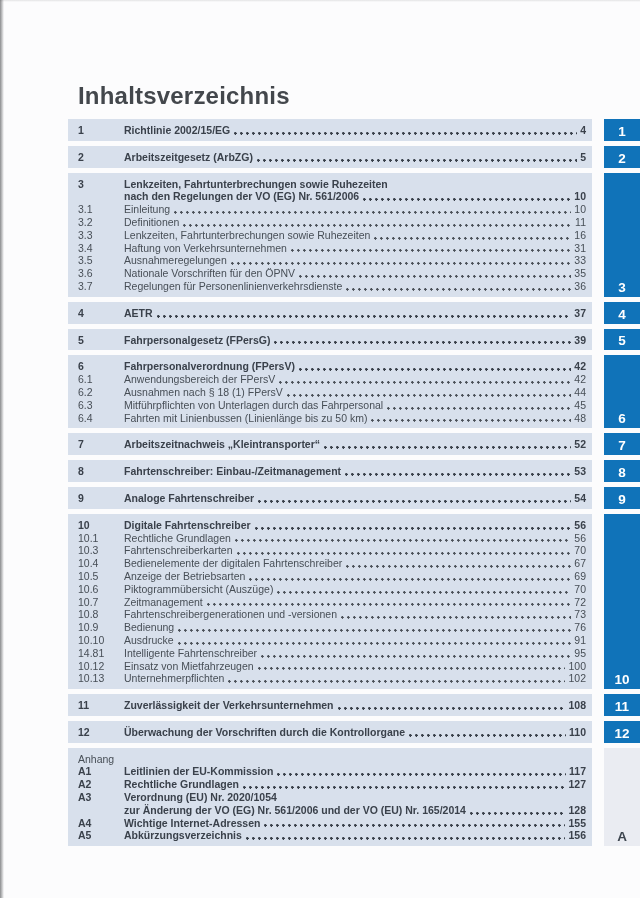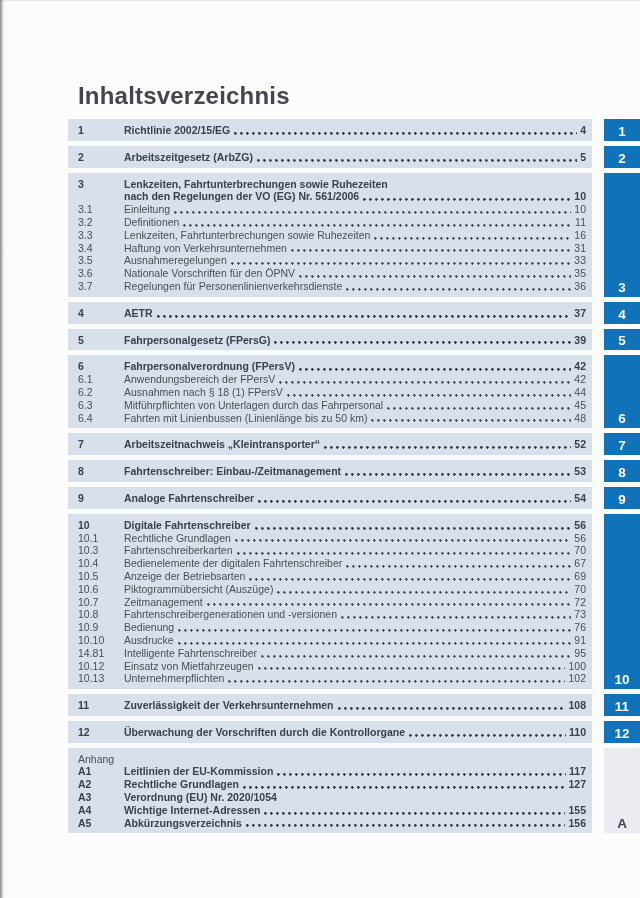--- a/index.html
+++ b/index.html
@@ -537,20 +537,25 @@
                 <span class="page-num">127</span>
               </div>
             </div>
           </div>
           <div class="row bold">
             <span class="num">A3</span>
             <div class="lines">
               <div class="line">
                 <span class="ltext">Verordnung (EU) Nr. 2020/1054</span>
               </div>
+              <div class="line">
+                <span class="ltext">zur Änderung der VO (EG) Nr. 561/2006 und der VO (EU) Nr. 165/2014</span>
+                <div class="dots"></div>
+                <span class="page-num">128</span>
+              </div>
             </div>
           </div>
           <div class="row bold">
             <span class="num">A4</span>
             <div class="lines">
               <div class="line">
                 <span class="ltext">Wichtige Internet-Adressen</span>
                 <div class="dots"></div>
                 <span class="page-num">155</span>
               </div>

